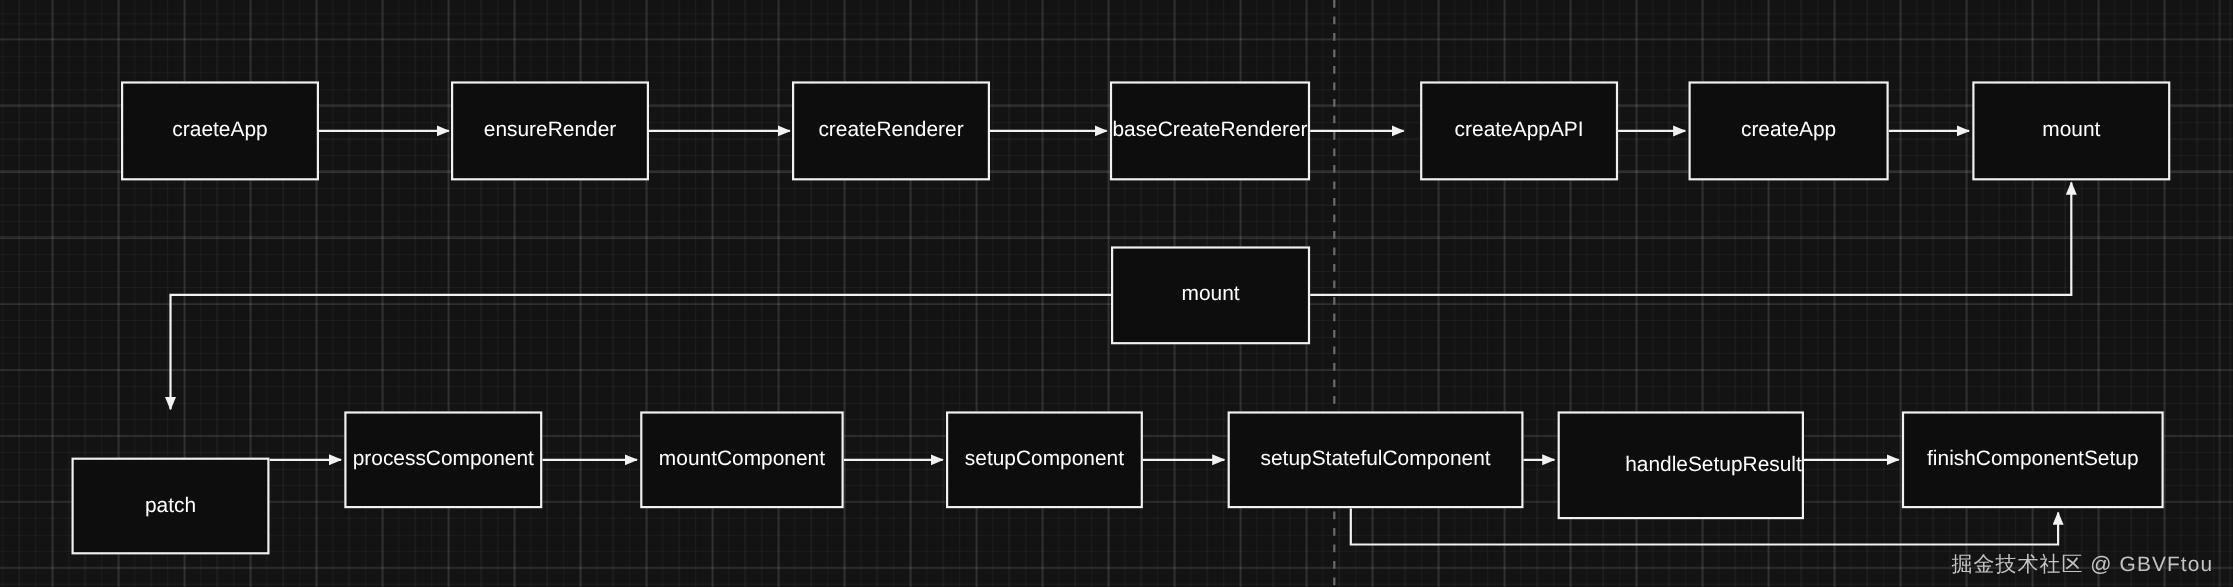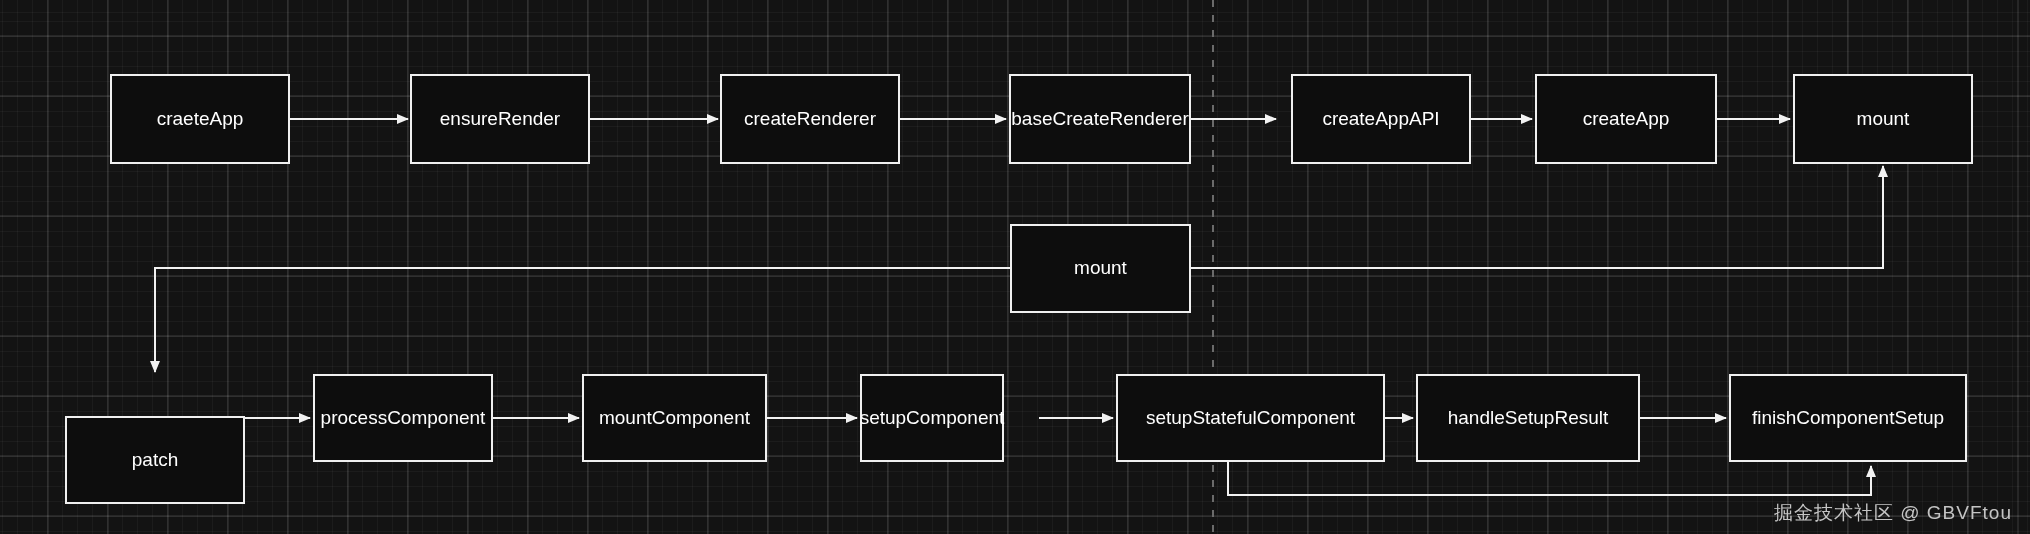--- a/index.html
+++ b/index.html
@@ -112,27 +112,27 @@
 
   <div class="node" style="left:65px;   top:374px; width:180px; height:88px;margin-top:42px;">
       <span>patch</span>
     </div>
   <div class="node" style="left:313px;  top:374px; width:180px; height:88px;">
       <span>processComponent</span>
     </div>
   <div class="node" style="left:582px;  top:374px; width:185px; height:88px;">
       <span>mountComponent</span>
     </div>
-  <div class="node" style="left:860px;  top:374px; width:144px; height:88px;">
+  <div class="node" style="left:860px;  top:374px; width:179px; height:88px;">
       <span>setupComponent</span>
     </div>
   <div class="node" style="left:1116px; top:374px; width:269px; height:88px;">
       <span>setupStatefulComponent</span>
     </div>
-  <div class="node" style="left:1416px; top:374px; width:224px; height:88px;">
+  <div class="node" style="left:1416px; top:374px; width:224px; height:98px;justify-content:flex-end;">
       <span>handleSetupResult</span>
     </div>
   <div class="node" style="left:1729px; top:374px; width:238px; height:88px;">
       <span>finishComponentSetup</span>
     </div>
 
   <div class="watermark">掘金技术社区 @ GBVFtou</div>
 
 </div>
 

